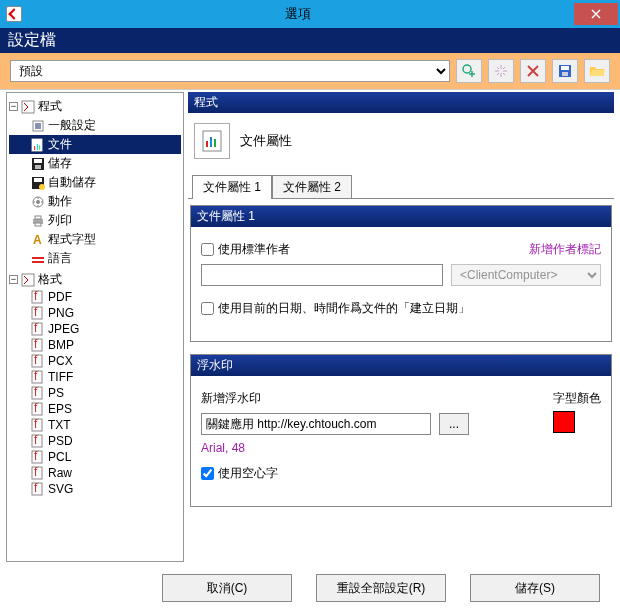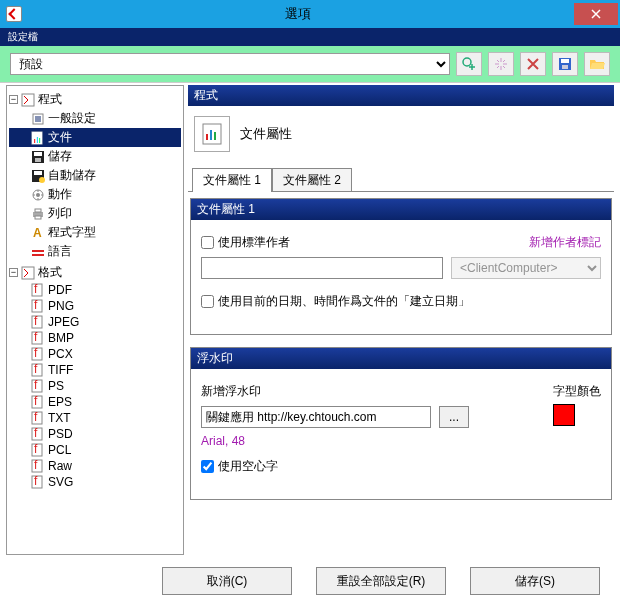--- a/index.html
+++ b/index.html
@@ -4,22 +4,22 @@
 <style>
 * { box-sizing: border-box; margin: 0; padding: 0; font-family: "Microsoft JhengHei", "PMingLiU", sans-serif; font-size: 12px; }
 body { background: #fff; width: 620px; height: 608px; overflow: hidden; }
 
 .titlebar { background: #1ba1e2; height: 28px; display: flex; align-items: center; position: relative; }
 .titlebar-icon { width: 16px; height: 16px; margin-left: 6px; background: #fff; border: 1px solid #888; border-radius: 2px; position: relative; }
 .titlebar-icon::after { content: ""; position: absolute; left: 3px; top: 3px; width: 6px; height: 6px; border: 2px solid #d00; border-right: none; border-bottom: none; transform: rotate(-45deg); }
 .titlebar-title { flex: 1; text-align: center; color: #000; font-size: 13px; }
 .close-btn { width: 44px; height: 22px; background: #c75050; color: #fff; display: flex; align-items: center; justify-content: center; font-size: 14px; margin-right: 2px; cursor: pointer; }
 
-.profile-bar { background: linear-gradient(#0a246a, #0a246a); color: #fff; padding: 2px 8px; font-size: 10px; }
-.profile-row { background: #86efac; padding: 6px 10px; display: flex; align-items: center; gap: 6px; border-bottom: 1px solid #ccc; }
+.profile-bar { background: linear-gradient(#0a246a, #0a246a); color: #fff; padding: 2px 8px; font-size: 16px; }
+.profile-row { background: #fdba74; padding: 6px 10px; display: flex; align-items: center; gap: 6px; border-bottom: 1px solid #ccc; }
 .profile-select { flex: 1; height: 22px; border: 1px solid #999; padding: 0 4px; background: #fff; }
 .tool-btn { width: 26px; height: 24px; border: 1px solid #bbb; background: #f0f0f0; display: flex; align-items: center; justify-content: center; cursor: pointer; }
 .tool-btn svg { width: 16px; height: 16px; }
 
 .main-area { display: flex; height: calc(100% - 28px - 20px - 36px - 50px); }
 
 .tree { width: 178px; border: 1px solid #999; margin: 2px 0 2px 6px; background: #fff; overflow: auto; padding: 4px 2px; }
 .tree-group { margin-bottom: 2px; }
 .tree-root { display: flex; align-items: center; gap: 3px; cursor: pointer; padding: 1px 0; }
 .tree-root .exp { width: 9px; height: 9px; border: 1px solid #888; display: flex; align-items: center; justify-content: center; font-size: 9px; line-height: 1; }

